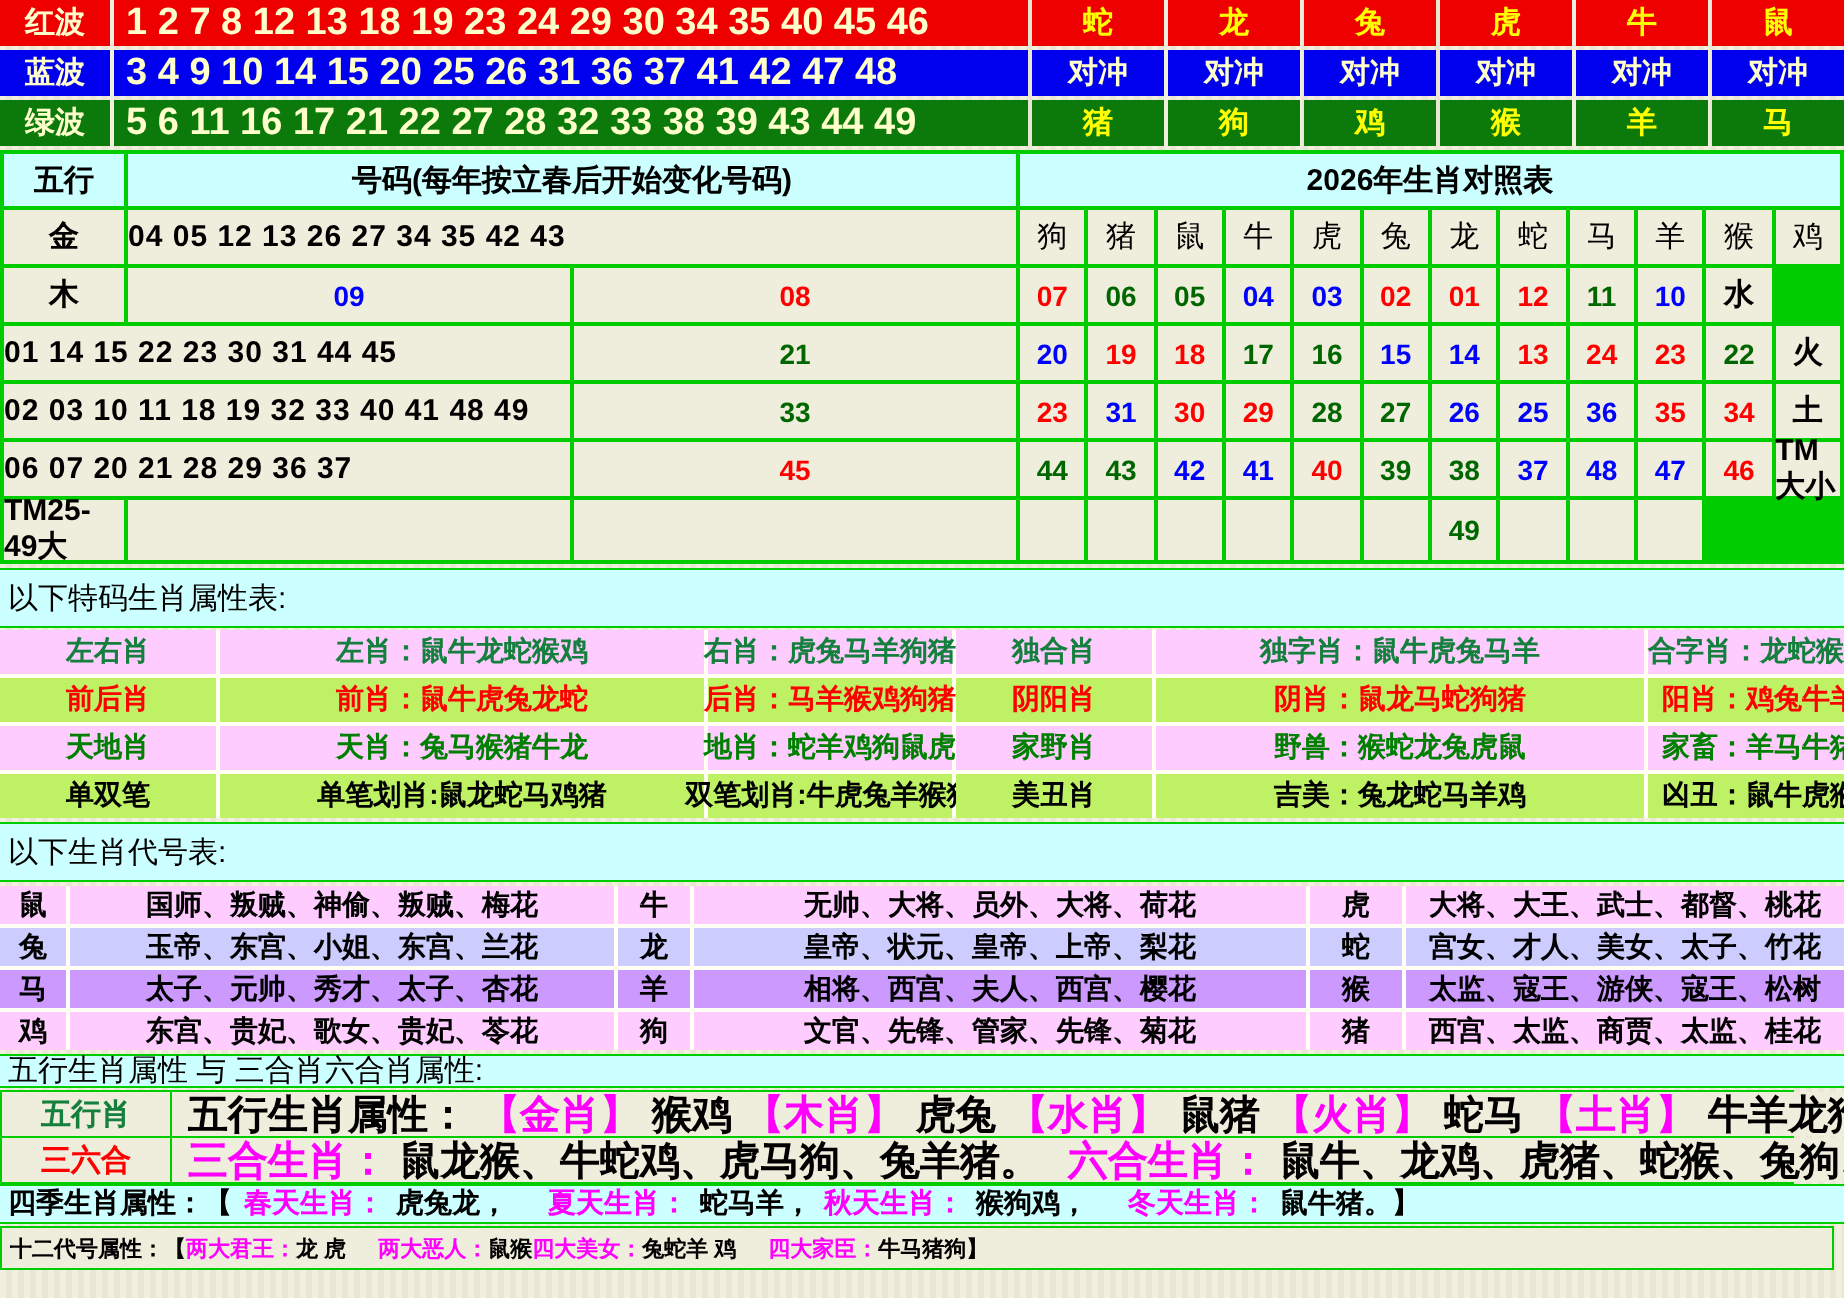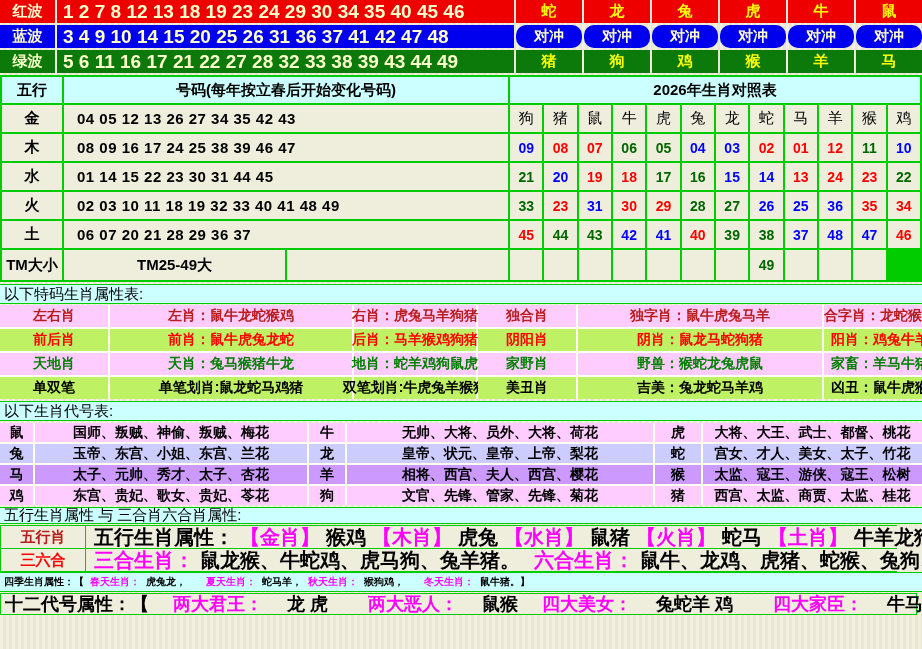--- a/index.html
+++ b/index.html
@@ -14,50 +14,50 @@
   .wave-label{flex:0 0 55px;display:flex;align-items:center;justify-content:center;
     font-size:15px;font-weight:bold;color:#ffffcc;}
   .wave-nums{flex:1;display:flex;align-items:center;padding-left:6px;
     font-size:19px;font-weight:bold;color:#ffffcc;white-space:nowrap;}
   .wave-cell{flex:0 0 66px;display:flex;align-items:center;justify-content:center;
     font-size:15px;font-weight:bold;}
   .bg-red{background:#ee0000;}
   .bg-blue{background:#0000ee;}
   .bg-green{background:#0b7a0b;}
   .t-yellow{color:#ffff00;}
-  .t-cream{color:#ffffcc;border-radius:10px;}
+  .t-cream{color:#ffffcc;}
   
   .midgrid{display:grid;margin:0;
     grid-template-columns:60px 221px 221px repeat(12,1fr);
     grid-template-rows:26px 27px 27px 27px 27px 27px 30px;
     gap:2px;background:#00cc00;border:2px solid #00cc00;}
   .cell{background:#efeddc;display:flex;align-items:center;justify-content:center;
     font-size:15px;font-weight:bold;}
   .cell.cyan{background:#ccffff;}
-  .cell.nums{justify-content:flex-start;padding-left:13px;letter-spacing:.5px;white-space:nowrap;}
+  .cell.nums{justify-content:flex-start;padding-left:0;letter-spacing:.5px;white-space:nowrap;}
   .sp2{grid-column:span 2;}
   .sp12{grid-column:span 12;}
   .zh{font-weight:normal;}
   .znum{font-size:14px;}
   .c-r{color:#ff0000;}
   .c-b{color:#0000ff;}
   .c-g{color:#006600;}
   .contents{display:contents;}
   
   .bar{background:#ccffff;border-top:1px solid #00cc00;border-bottom:1px solid #00cc00;
-    display:flex;align-items:center;padding-left:4px;font-size:15px;height:20px;box-sizing:border-box;}
+    display:flex;align-items:center;padding-left:4px;font-size:15px;height:30px;box-sizing:border-box;}
   
   .attrgrid{display:grid;margin-top:1px;
     grid-template-columns:108px 242px 122px 98px 244px 1fr;
     grid-auto-rows:22px;gap:2px;background:#fffff4;}
   .acell{display:flex;align-items:center;justify-content:center;
     font-size:14px;font-weight:bold;white-space:nowrap;}
   .row-pink>.acell{background:#ffccff;}
   .row-beige>.acell{background:#bef264;}
-  .t-blue{color:#b91c1c;}
+  .t-blue{color:#15803d;}
   .t-red{color:#ff0000;}
   .t-green{color:#008000;}
   .t-black{color:#000000;}
   
   .codegrid{display:grid;margin-top:2px;
     grid-template-columns:33px 272px 36px 306px 46px 1fr;
     grid-auto-rows:19px;gap:2px;background:#fffff4;}
   .ccell{display:flex;align-items:center;justify-content:center;
     font-size:14px;font-weight:bold;white-space:nowrap;}
   .crow-pink>.ccell{background:#ffccff;}
@@ -68,25 +68,25 @@
     grid-template-columns:84px 1fr;grid-auto-rows:22px;gap:1px;
     background:#00cc00;border:1px solid #00cc00;}
   .wcell{background:#efeddc;display:flex;align-items:center;font-size:20px;
     font-weight:bold;white-space:nowrap;}
   .wcell.lab{justify-content:center;font-size:15px;}
   .wcell.body{padding-left:8px;gap:6px;}
   .mag{color:#ff00ff;}
   .seasons{height:20px;box-sizing:border-box;background:#ccffff;
     border-top:1px solid #00cc00;border-bottom:1px solid #00cc00;
     display:flex;align-items:center;gap:6px;padding-left:4px;
-    font-size:10px;font-weight:bold;white-space:nowrap;}
+    font-size:14px;font-weight:bold;white-space:nowrap;}
   .twelve{height:22px;width:917px;box-sizing:border-box;margin-top:1px;
     background:#efeddc;border:1px solid #00cc00;
-    display:flex;align-items:center;gap:24px;padding-left:4px;
-    font-size:18px;font-weight:bold;white-space:nowrap;}
+    display:flex;align-items:center;gap:0;padding-left:4px;
+    font-size:11px;font-weight:bold;white-space:nowrap;}
 </style>
 </head>
 <body>
 
 <div class="page">
 
   <div class="wave-row">
     <div class="wave-label bg-red">红波</div>
     <div class="wave-nums bg-red">1 2 7 8 12 13 18 19 23 24 29 30 34 35 40 45 46</div>
     <div class="wave-cell bg-red t-yellow">蛇</div>
@@ -120,21 +120,20 @@
   <div class="midgrid">
     <div class="cell cyan">五行</div>
     <div class="cell cyan sp2">号码(每年按立春后开始变化号码)</div>
     <div class="cell cyan sp12">2026年生肖对照表</div>
 
     <div class="cell">金</div>
     <div class="cell nums sp2">04 05 12 13 26 27 34 35 42 43</div>
     <div class="contents"><div class="cell zh">狗</div><div class="cell zh">猪</div><div class="cell zh">鼠</div><div class="cell zh">牛</div><div class="cell zh">虎</div><div class="cell zh">兔</div><div class="cell zh">龙</div><div class="cell zh">蛇</div><div class="cell zh">马</div><div class="cell zh">羊</div><div class="cell zh">猴</div><div class="cell zh">鸡</div></div>
 
     <div class="cell">木</div>
-    <div class="cell nums sp2">08 09 16 17 24 25 38 39 46 47</div>
     <div class="contents"><div class="cell znum c-b">09</div><div class="cell znum c-r">08</div><div class="cell znum c-r">07</div><div class="cell znum c-g">06</div><div class="cell znum c-g">05</div><div class="cell znum c-b">04</div><div class="cell znum c-b">03</div><div class="cell znum c-r">02</div><div class="cell znum c-r">01</div><div class="cell znum c-r">12</div><div class="cell znum c-g">11</div><div class="cell znum c-b">10</div></div>
 
     <div class="cell">水</div>
     <div class="cell nums sp2">01 14 15 22 23 30 31 44 45</div>
     <div class="contents"><div class="cell znum c-g">21</div><div class="cell znum c-b">20</div><div class="cell znum c-r">19</div><div class="cell znum c-r">18</div><div class="cell znum c-g">17</div><div class="cell znum c-g">16</div><div class="cell znum c-b">15</div><div class="cell znum c-b">14</div><div class="cell znum c-r">13</div><div class="cell znum c-r">24</div><div class="cell znum c-r">23</div><div class="cell znum c-g">22</div></div>
 
     <div class="cell">火</div>
     <div class="cell nums sp2">02 03 10 11 18 19 32 33 40 41 48 49</div>
     <div class="contents"><div class="cell znum c-g">33</div><div class="cell znum c-r">23</div><div class="cell znum c-b">31</div><div class="cell znum c-r">30</div><div class="cell znum c-r">29</div><div class="cell znum c-g">28</div><div class="cell znum c-g">27</div><div class="cell znum c-b">26</div><div class="cell znum c-b">25</div><div class="cell znum c-b">36</div><div class="cell znum c-r">35</div><div class="cell znum c-r">34</div></div>
 

